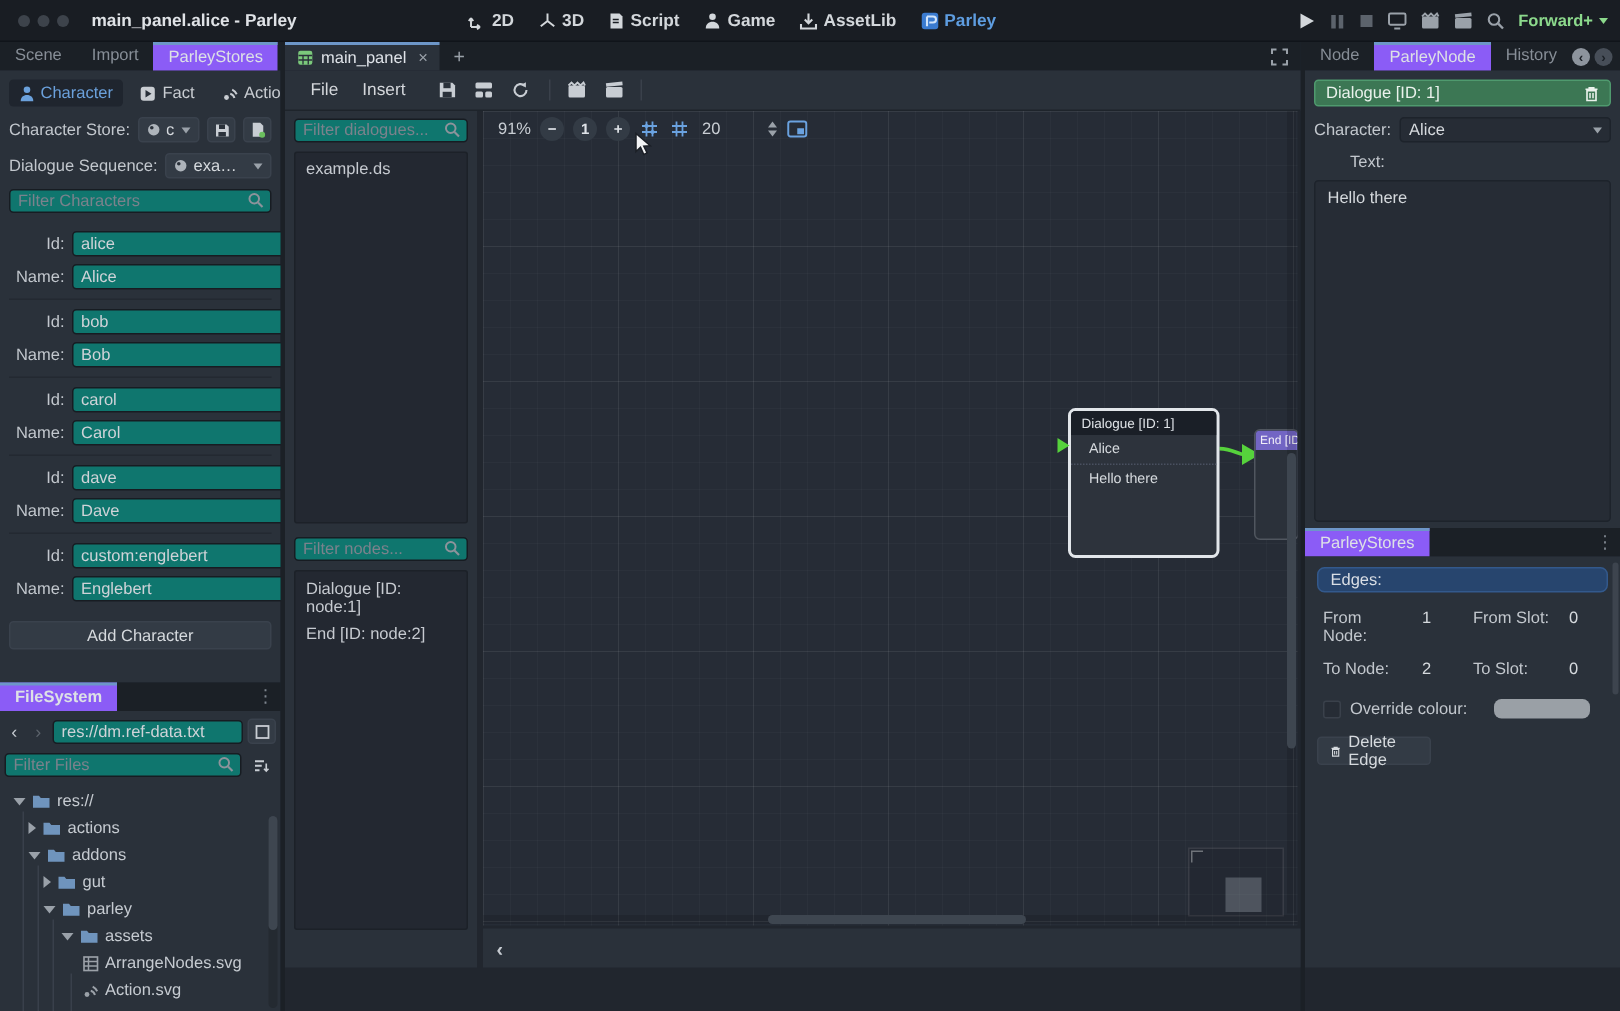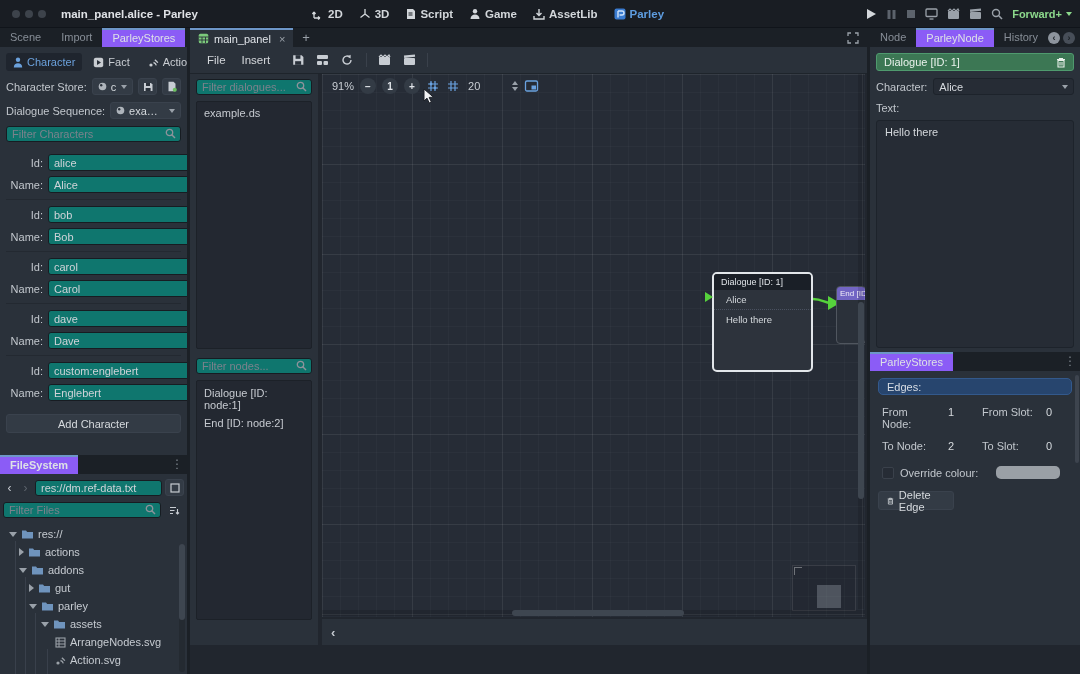--- a/index.html
+++ b/index.html
@@ -110,21 +110,21 @@
   .spin .up { width:0;height:0;border-left:3px solid transparent;border-right:3px solid transparent;border-bottom:4px solid #9aa1a9; }
   .spin .dn { width:0;height:0;border-left:3px solid transparent;border-right:3px solid transparent;border-top:4px solid #9aa1a9; }
 
   .gnode { position:absolute; left:390px; top:198px; width:101px; height:100px; border:2px solid #e2e6ea;
            border-radius:5px; background:#2d333c; overflow:hidden; }
   .gnode-title { height:16px; background:#1a1f27; color:#dfe3e7; font-size:9px; line-height:16px; padding-left:7px; }
   .gnode-row { font-size:9.5px; color:#d6dade; padding:4px 4px 4px 12px; }
   .gnode-row.sep { border-bottom:1px dotted #4a5160; }
   .port { position:absolute; width:0; height:0; border-top:5px solid transparent; border-bottom:5px solid transparent;
           border-left:8px solid #56d23c; }
-  .end-node { position:absolute; left:514px; top:212px; width:30px; height:58px; border:1px solid #50565f;
+  .end-node { position:absolute; left:514px; top:212px; width:30px; height:74px; border:1px solid #50565f;
               border-radius:4px; background:#2b313a; overflow:hidden; }
   .end-title { height:13px; background:#7265c4; color:#f0eef8; font-size:8px; line-height:13px; padding-left:3px; white-space:nowrap; }
   .vscroll { position:absolute; right:1px; top:0; width:6px; height:535px; background:rgba(0,0,0,0.12); }
   .hscroll { position:absolute; left:0; bottom:1px; height:6px; width:543px; background:rgba(0,0,0,0.12); }
   .minimap { position:absolute; left:470px; top:491px; width:64px; height:46px;
              border:1px solid rgba(255,255,255,0.10); background:rgba(0,0,0,0.07); }
   .minimap::before { content:""; position:absolute; left:1px; top:1px; width:7px; height:7px;
              border-left:1px solid rgba(255,255,255,0.35); border-top:1px solid rgba(255,255,255,0.35); }
   .minimap-thumb { position:absolute; left:24px; top:19px; width:24px; height:23px; background:rgba(190,200,210,0.28); }
   .canvas-footer { position:absolute; left:0; top:545px; width:545px; height:26px; background:#2a313a;
@@ -705,21 +705,21 @@
             </svg>
         </span>
       </div>
       <div class="rd-row">
         <span class="lbl">Character:</span>
         <span class="dd" style="background:#262c35;border-color:#1d232b;">
           <span class="txt">Alice</span>
           <span class="caret"></span>
         </span>
       </div>
-      <div style="margin-bottom:6px;" class="lbl">Text:</div>
+      <div style="margin-bottom:6px;margin-left:24px;" class="lbl">Text:</div>
       <div class="rd-textarea">
         <span>Hello there</span>
       </div>
     </div>
 
     <div class="edges-dock">
       <div class="tabbar">
         <span class="tab active">ParleyStores</span>
         <span class="dots" style="margin-left:auto;">⋮</span>
       </div>

